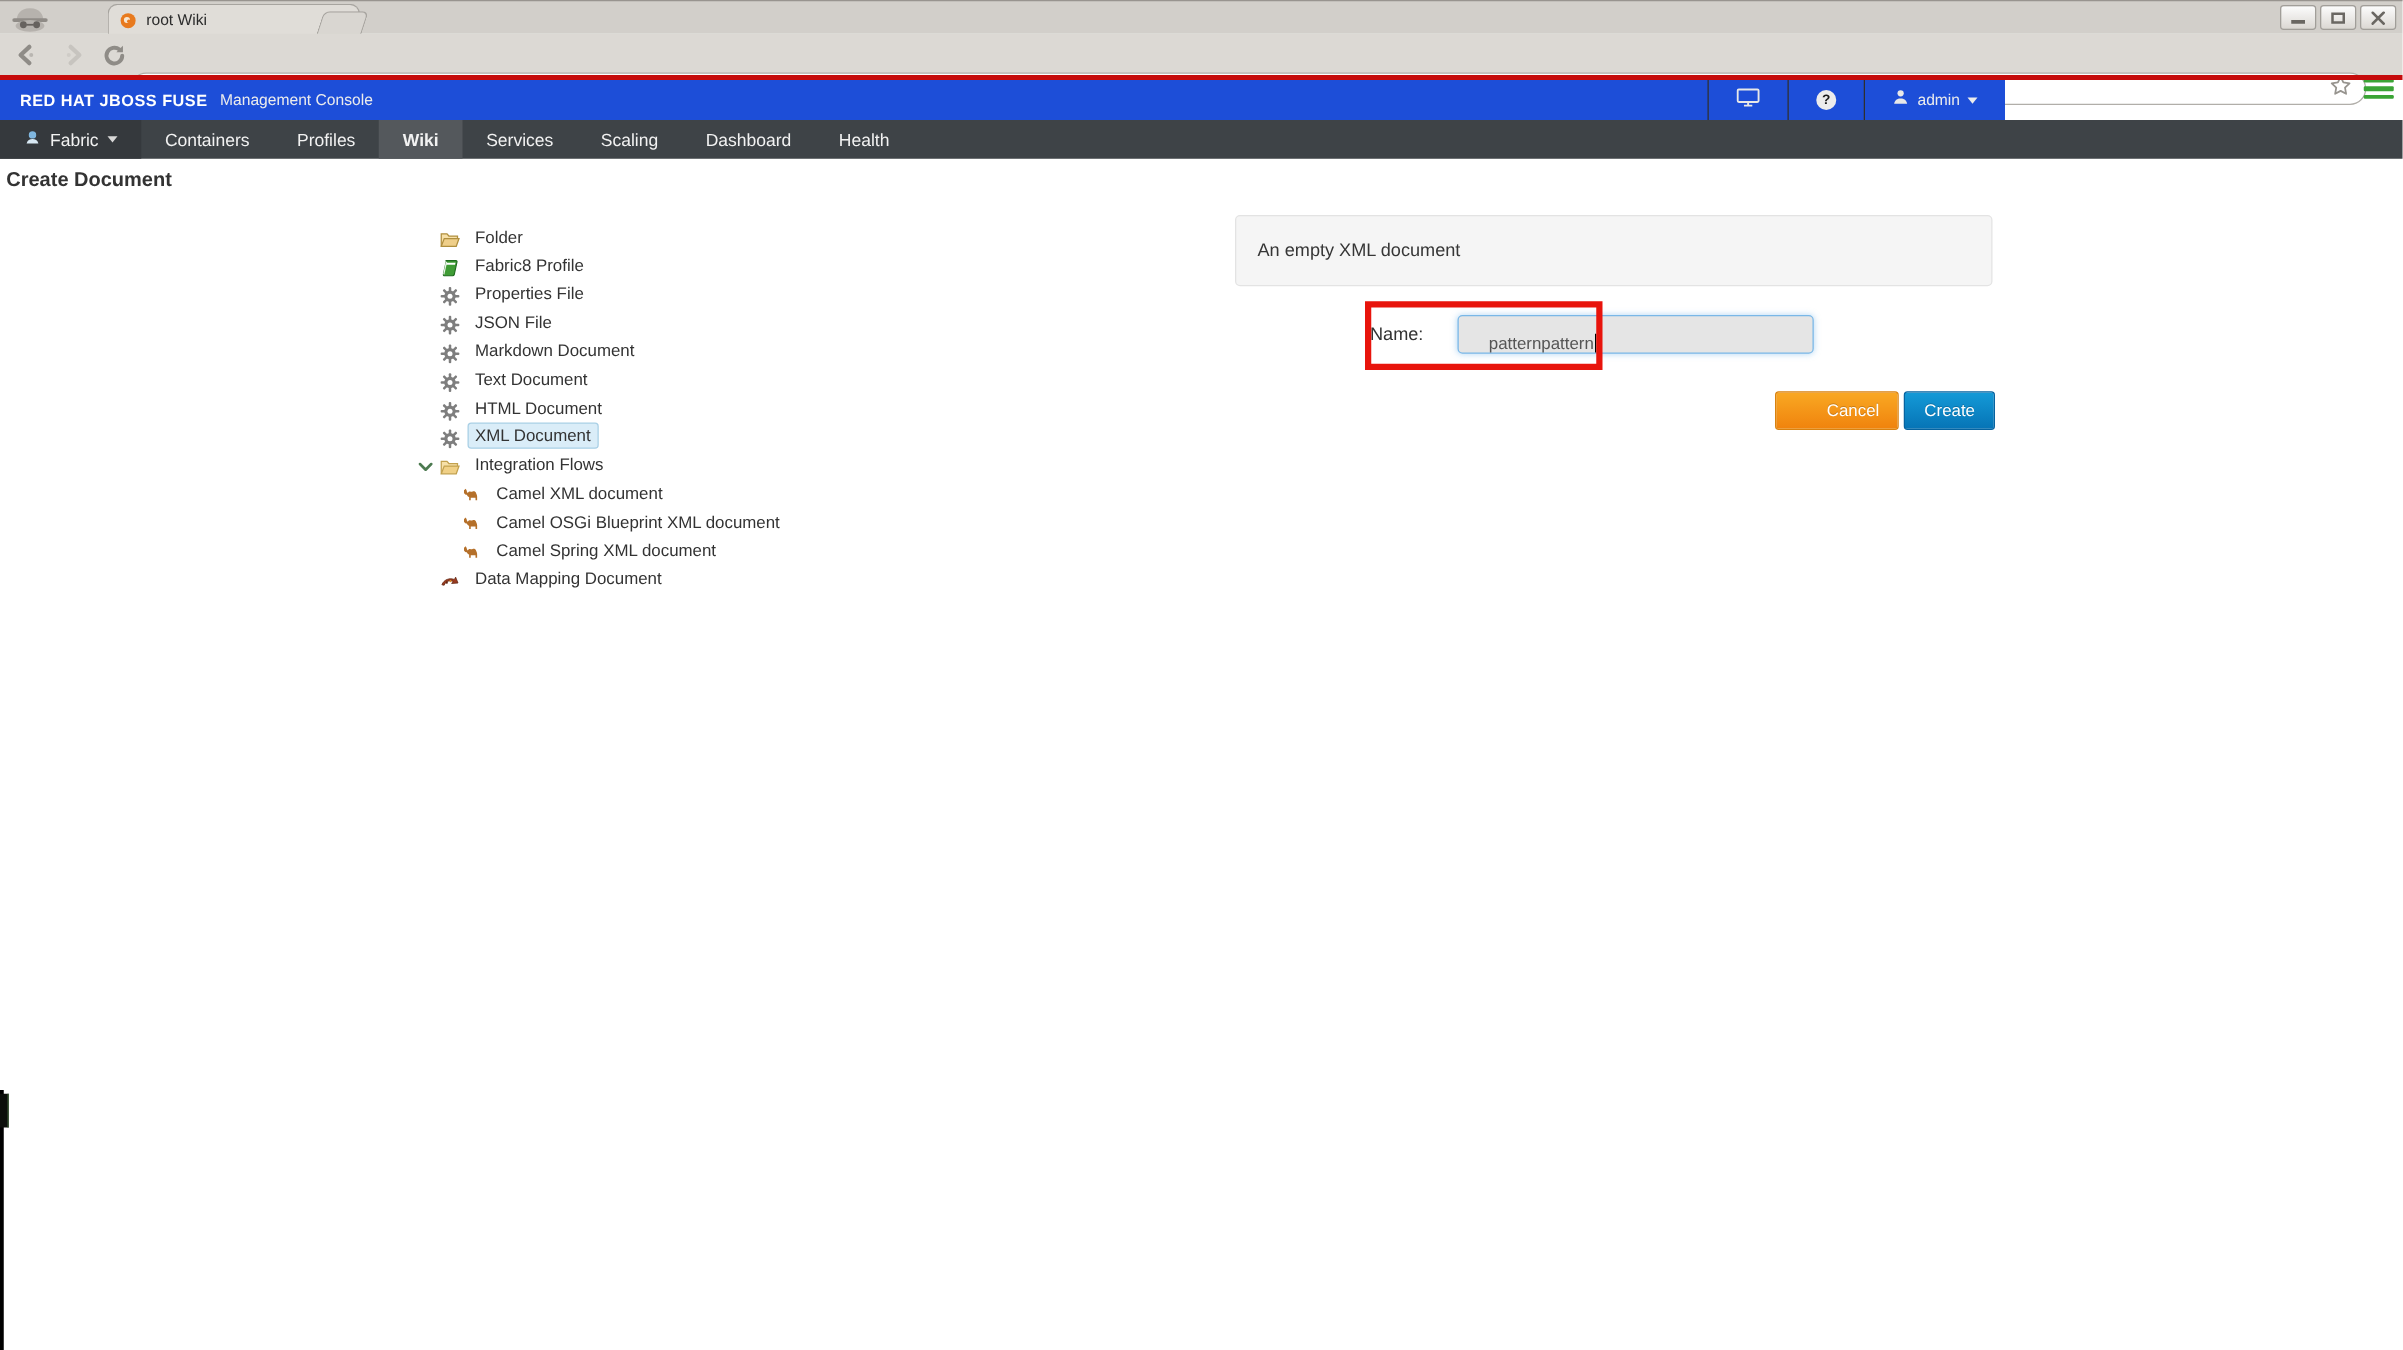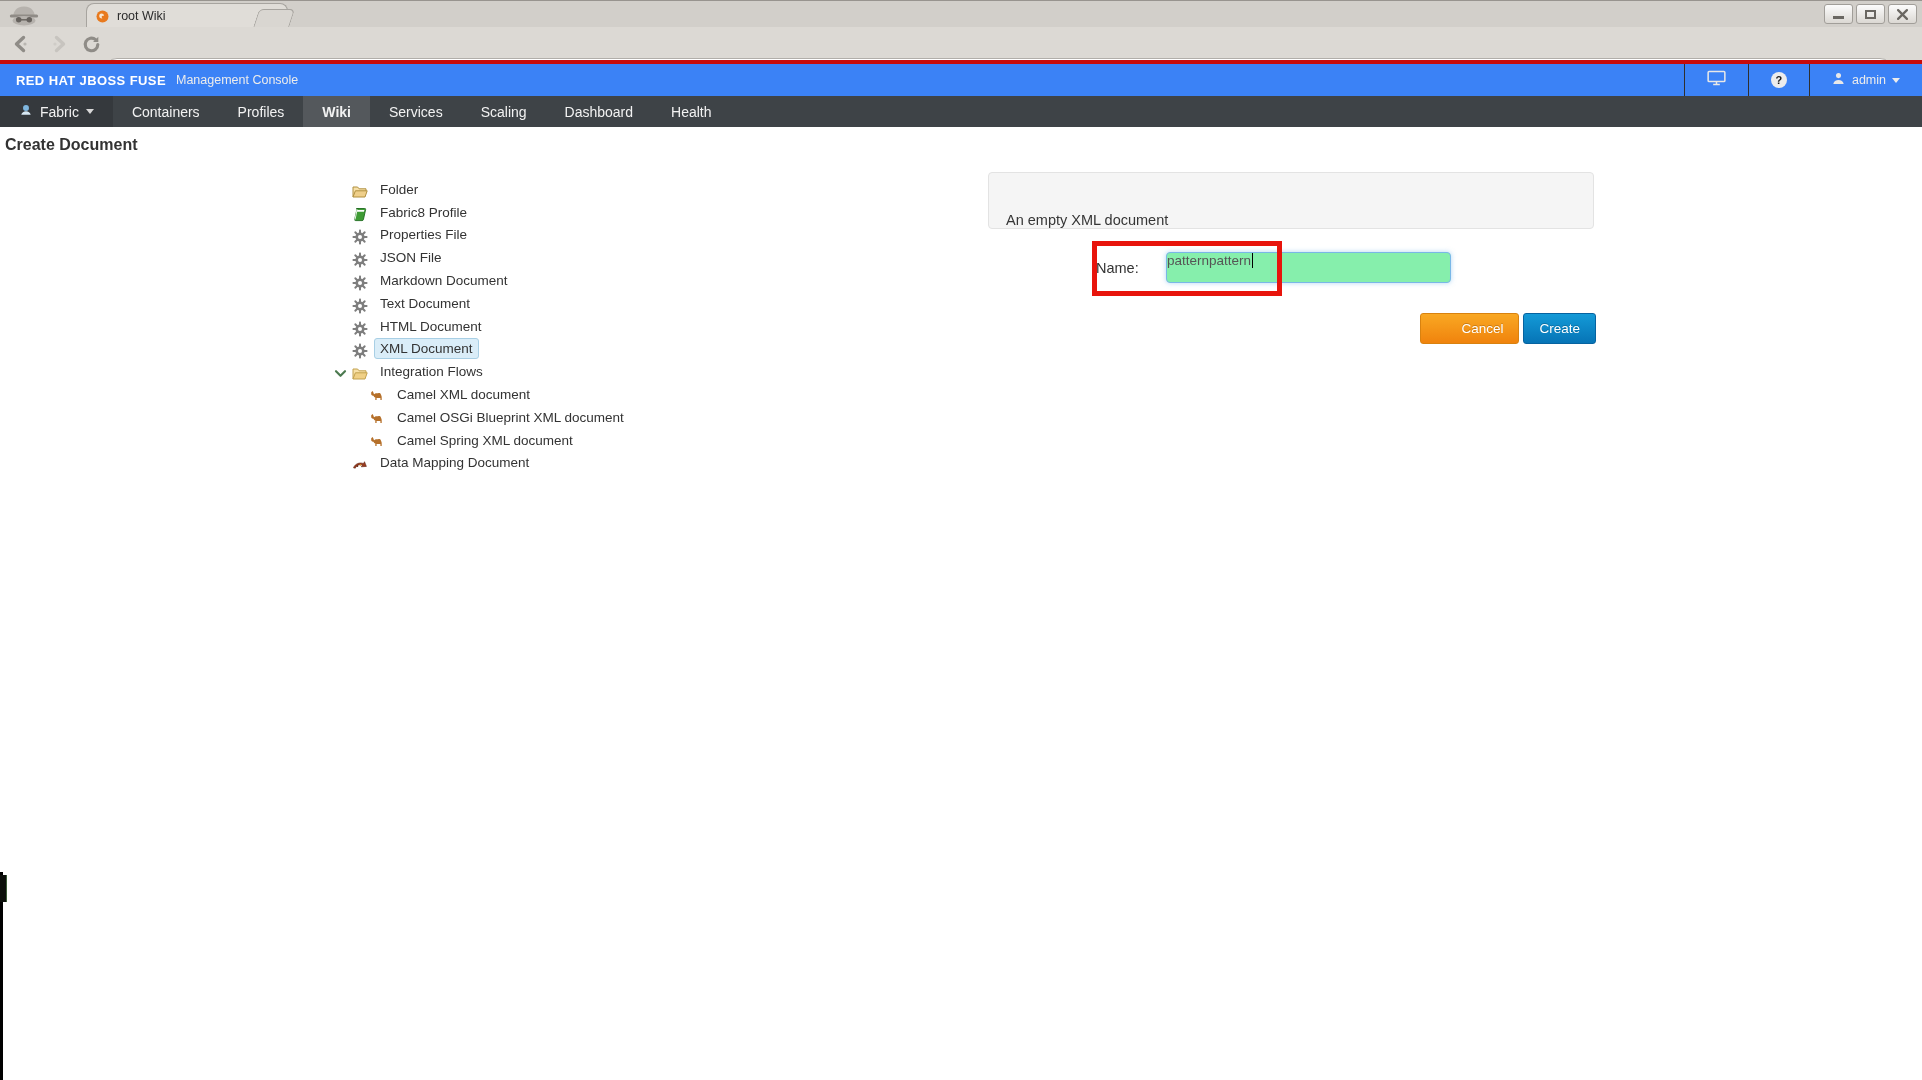--- a/index.html
+++ b/index.html
@@ -42,22 +42,22 @@
                height:5px; background:#dcd9d4; border-left:1.5px solid #a3a09b;
                border-bottom:1.5px solid #a3a09b; }
   .url-text { font-size:14.5px; color:#9a9792; flex:1 1 auto; white-space:nowrap; }
   .url-text b { color:#1f1f1f; font-weight:700; }
   #menu-btn { position:absolute; right:7px; top:33px; width:24px; height:22px;
               display:flex; flex-direction:column; justify-content:center; gap:3px; }
   #menu-btn i { display:block; height:3.5px; background:#3aa435; border-radius:1px; }
 
   
   #redline { position:absolute; left:0; top:60px; width:1922px; height:4px; background:#c60b0b; }
-  #brandbar { position:absolute; left:0; top:64px; width:1922px; height:32px;
-              background:#3b82f6; display:flex; align-items:center;text-align:right; }
+  #brandbar { position:absolute; left:0; top:64px; width:1604px; height:32px;
+              background:#1d4ed8; display:flex; align-items:center;text-align:right; }
   .brand-text { margin-left:16px; color:#fff; font-size:13px; font-weight:700;
                 letter-spacing:.4px; white-space:nowrap; }
   .brand-sub { margin-left:10px; color:#ececec; font-size:12.5px; font-weight:400; }
   .brand-right { margin-left:auto; height:100%; display:flex; align-items:stretch; }
   .brand-cell { display:flex; align-items:center; padding:0 22px; border-left:1px solid #2f2f2f; }
   .help-circle { width:16px; height:16px; border-radius:50%; background:#ececec;
                  color:#1a1a1a; font-size:11px; font-weight:700; display:flex;
                  align-items:center; justify-content:center; }
   .admin-label { color:#ececec; font-size:12.5px; margin:0 6px 0 7px; }
   .caret-down { width:0; height:0; border-left:4.5px solid transparent;
@@ -79,28 +79,28 @@
   .trow { display:flex; align-items:flex-end; height:22.8px; }
   .trow.child { margin-left:17px; }
   .twisty { width:19px; height:16px; flex:0 0 auto; }
   .ticon { width:16px; height:16px; margin-right:6px; flex:0 0 auto; }
   .tlabel { font-size:13.5px; color:#333; padding:2px 5px; border:1px solid transparent;
             border-radius:3px; white-space:nowrap; }
   .trow.selected .tlabel { background:#daedf8; border-color:#a8cfe5; }
 
   #desc-well { position:absolute; left:988px; top:172px; width:606px; height:57px;
                background:#f5f5f5; border:1px solid #e3e3e3; border-radius:4px;
-               display:flex; align-items:flex-end; padding-left:17px;
+               display:flex; align-items:center; padding-left:17px;
                font-size:14.5px; color:#363636; }
   #name-label { position:absolute; left:1096px; top:260px; width:54px; text-align:left;
                 font-size:14.5px; color:#333; }
   #name-input { position:absolute; left:1166px; top:252px; width:285px; height:31px;
-                background:#86efac; border:1px solid #79b7e7; border-radius:4px;
+                background:#e5e5e5; border:1px solid #79b7e7; border-radius:4px;
                 box-shadow:0 0 5px rgba(102,175,233,.5); display:flex;
-                align-items:flex-start; padding-left:0; font-size:13.5px; color:#555; }
+                align-items:flex-end; padding-left:24px; font-size:13.5px; color:#555; }
   .text-caret { display:inline-block; width:1px; height:15px; background:#000; margin-left:1px; }
   #red-annotation { position:absolute; left:1092px; top:241px; width:190px; height:55px;
                     border:5px solid #e8140c; z-index:9; pointer-events:none; }
   #btn-row { position:absolute; left:988px; top:313px; width:608px; display:flex;
              justify-content:flex-end; gap:4px; }
   .btn { height:31px; padding:0 15px; border-radius:3px; color:#fff; font-size:13.5px;
          display:flex; align-items:center; text-shadow:0 -1px 0 rgba(0,0,0,.2); }
   .btn.cancel { background:linear-gradient(#f9a823,#f0830d); border:1px solid #d9820f;padding-left:40px; }
   .btn.create { background:linear-gradient(#149ad7,#0674b6); border:1px solid #0663a0; }
 

